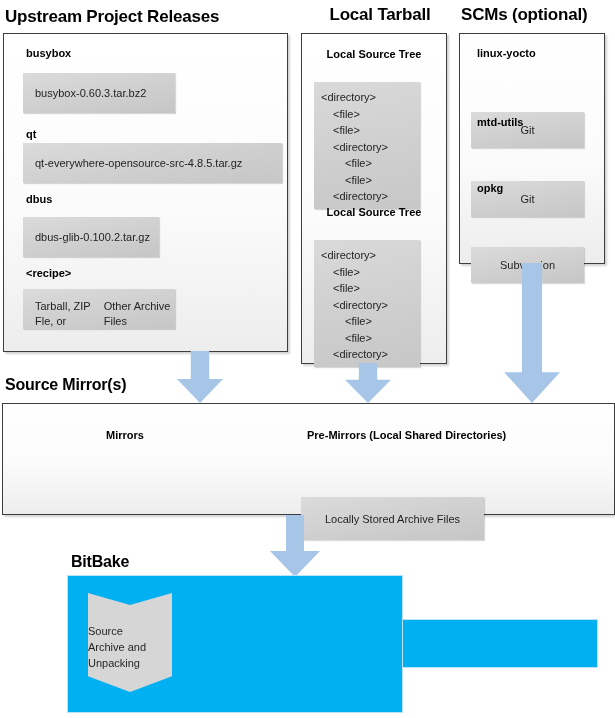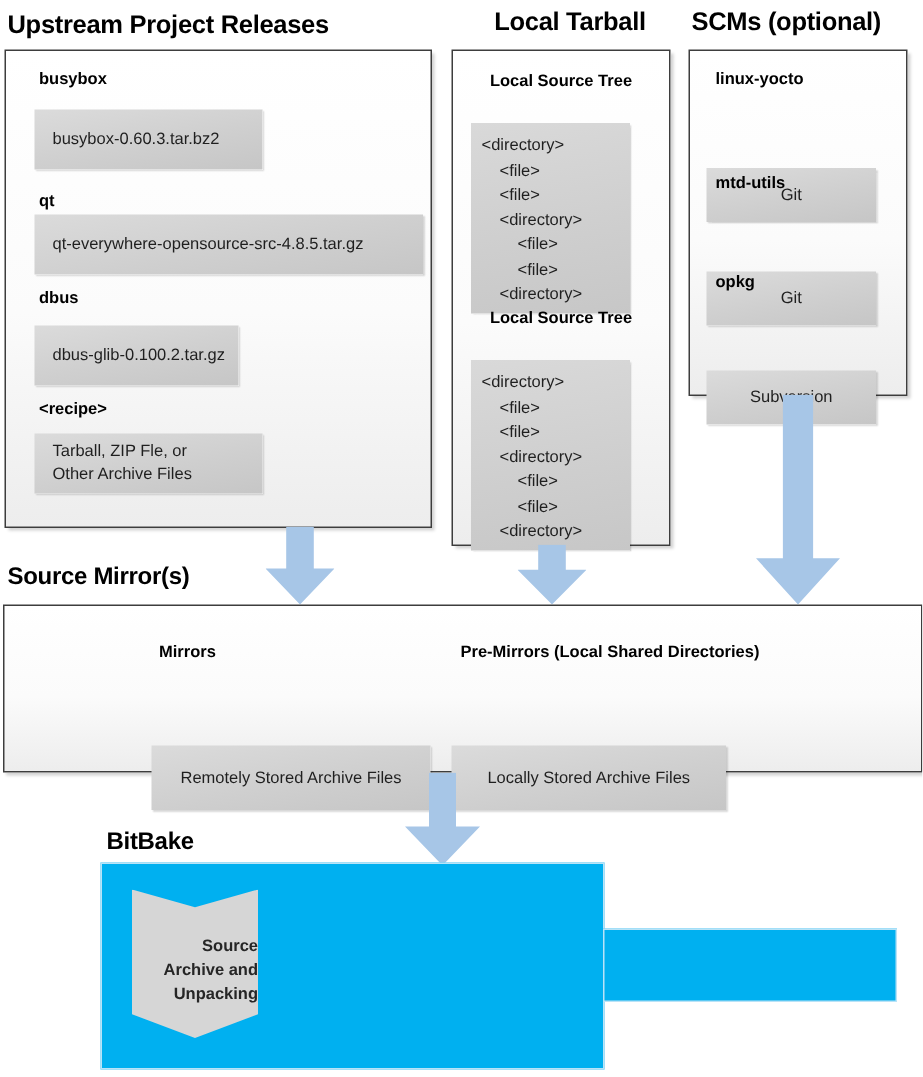--- a/index.html
+++ b/index.html
@@ -16,40 +16,40 @@
   }
   .lbl{position:absolute;font-size:11px;font-weight:bold;color:#000;white-space:nowrap;}
   .gbox{
     position:absolute;
     background:linear-gradient(170deg,#dbdbdb 0%,#cfcfcf 55%,#c6c6c6 100%);
     box-shadow:1px 1px 1px rgba(0,0,0,0.15);
     color:#1f1f1f;font-size:11px;display:flex;align-items:center;
   }
   .gbox.leftpad{padding-left:12px;box-sizing:border-box;}
   .gbox.center{justify-content:center;text-align:center;margin-top:44px;}
-  .gbox.multiline{flex-direction:column;align-items:flex-start;justify-content:center;line-height:15px;}
+  .gbox.multiline{align-items:flex-end;justify-content:center;line-height:15px;}
   .treelbl{position:absolute;width:100%;text-align:center;font-size:11px;font-weight:bold;color:#000;}
   .tree{
     position:absolute;
     background:linear-gradient(170deg,#d9d9d9 0%,#cecece 60%,#c7c7c7 100%);
     box-shadow:1px 1px 1px rgba(0,0,0,0.15);
     font-size:11px;color:#1f1f1f;line-height:16.5px;padding-top:7px;box-sizing:border-box;margin-top:16px;
   }
   .tline{white-space:nowrap;}
   .t0{padding-left:7px;}
   .t1{padding-left:19px;}
   .t2{padding-left:31px;}
   .arrow{position:absolute;}
   .cyan{position:absolute;border:1px solid rgba(205,233,247,0.9);box-sizing:border-box;}
   .banner{
     position:absolute;
     clip-path:polygon(0 0,50% 12%,100% 0,100% 84%,50% 100%,0 84%);
     background:#d6d6d6;
-    font-size:11px;color:#262626;text-align:right;line-height:16px;
-    padding-top:30px;box-sizing:border-box;font-weight:bold;
+    font-size:11px;color:#262626;text-align:left;line-height:16px;
+    padding-top:30px;box-sizing:border-box;
   }
 </style>
 </head>
 <body>
 
 <div class="canvas">
 
   <div class="heading" style="left:5px;top:7px">Upstream Project Releases</div>
   <div class="heading" style="left:301px;top:5px;width:158px;text-align:center">Local Tarball</div>
   <div class="heading" style="left:461px;top:5px">SCMs (optional)</div>
@@ -112,23 +112,20 @@
     </div>
   </div>
 
   <div class="arrow" style="left: 177px; top: 351px; width: 46px; height: 52px; clip-path: polygon(30% 0px, 70% 0px, 70% 54%, 100% 54%, 50% 100%, 0px 54%, 30% 54%); background-color: rgb(167, 198, 231);"></div>
   <div class="arrow" style="left: 345px; top: 363px; width: 46px; height: 40px; clip-path: polygon(30% 0px, 70% 0px, 70% 42%, 100% 42%, 50% 100%, 0px 42%, 30% 42%); background-color: rgb(167, 198, 231);"></div>
   <div class="arrow" style="left: 504px; top: 263px; width: 56px; height: 140px; clip-path: polygon(32% 0px, 68% 0px, 68% 78%, 100% 78%, 50% 100%, 0px 78%, 32% 78%); background-color: rgb(167, 198, 231);"></div>
 
   <div class="heading mid" style="left:5px;top:376px">Source Mirror(s)</div>
   <div class="panel" style="left:2px;top:403px;width:611px;height:110px">
     <div class="lbl" style="left:103px;top:25px">Mirrors</div>
-    <div class="gbox center" style="left:98px;top:49px;width:186px;height:43px">
-      <span>Remotely Stored Archive Files</span>
-    </div>
     <div class="lbl" style="left:304px;top:25px">Pre-Mirrors (Local Shared Directories)</div>
     <div class="gbox center" style="left:298px;top:49px;width:183px;height:43px">
       <span>Locally Stored Archive Files</span>
     </div>
   </div>
 
   <div class="arrow" style="left: 270px; top: 515px; width: 50px; height: 62px; clip-path: polygon(32% 0px, 68% 0px, 68% 58%, 100% 58%, 50% 100%, 0px 58%, 32% 58%); background-color: rgb(167, 198, 231);"></div>
 
   <div class="heading mid" style="left:71px;top:553px">BitBake</div>
   <div class="cyan" style="left: 67px; top: 575px; width: 336px; height: 138px; background-color: rgb(0, 176, 240);"></div>

